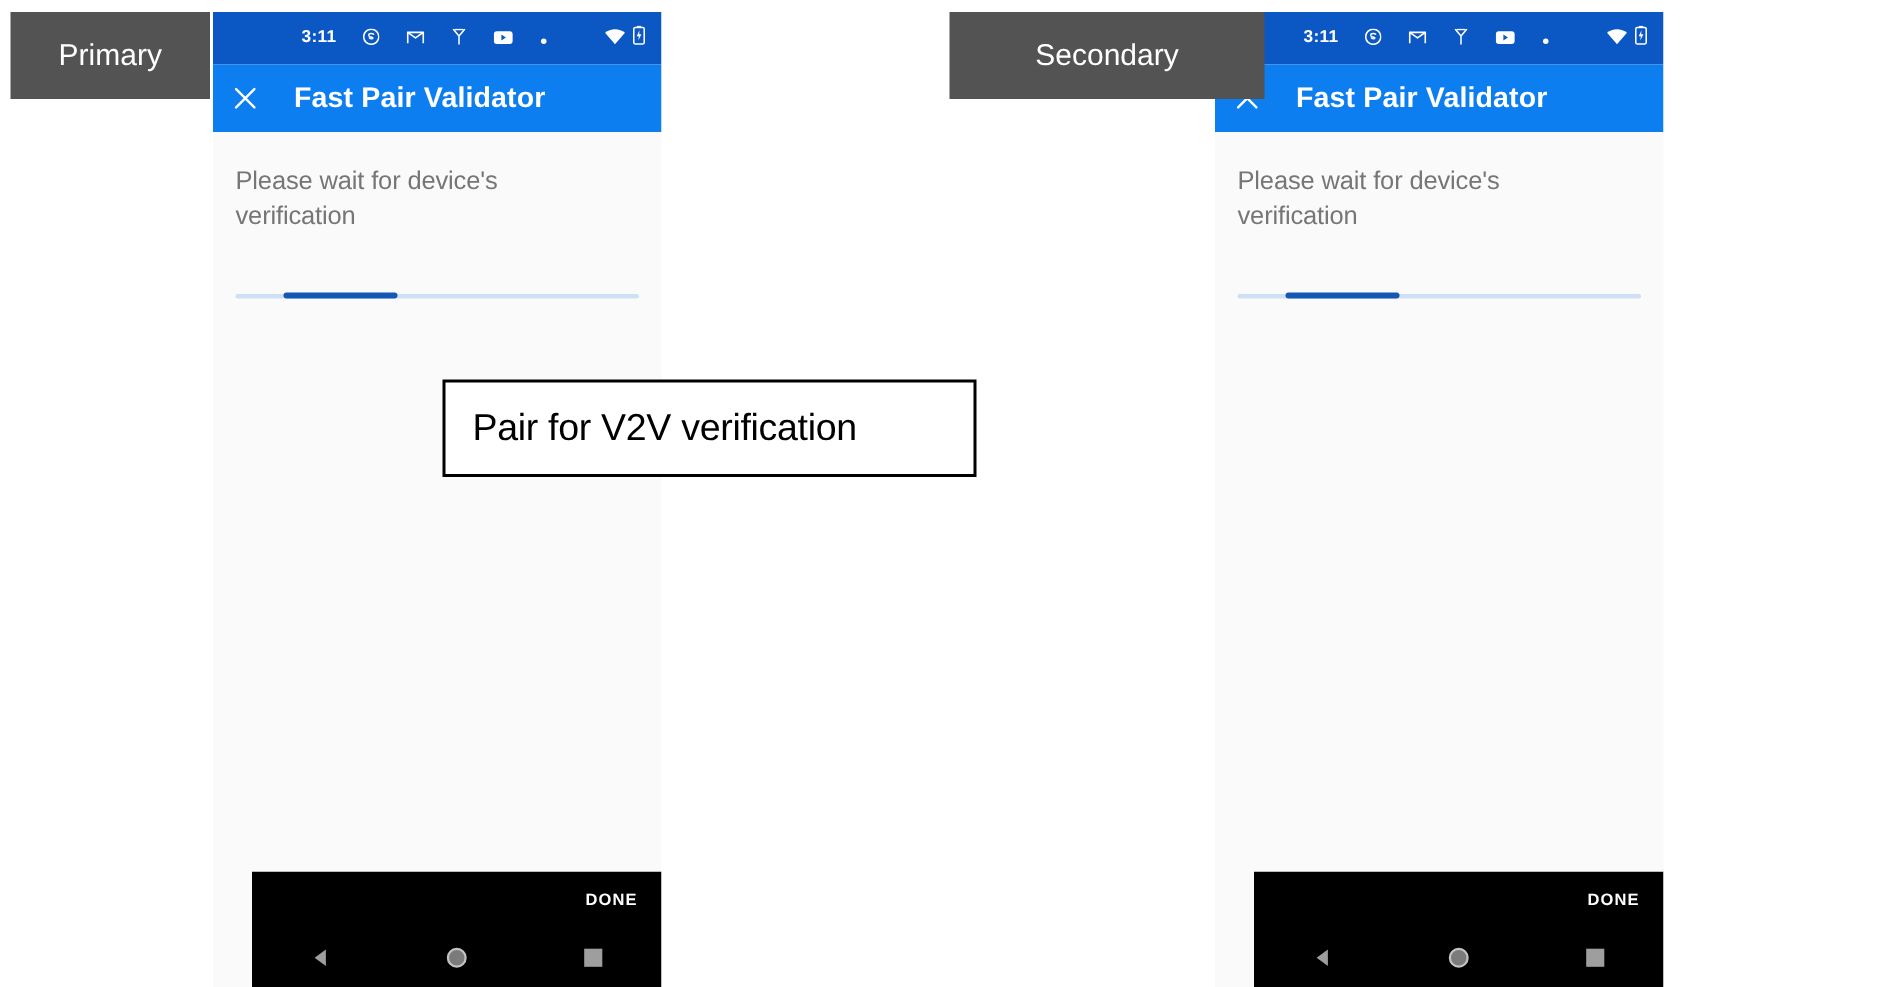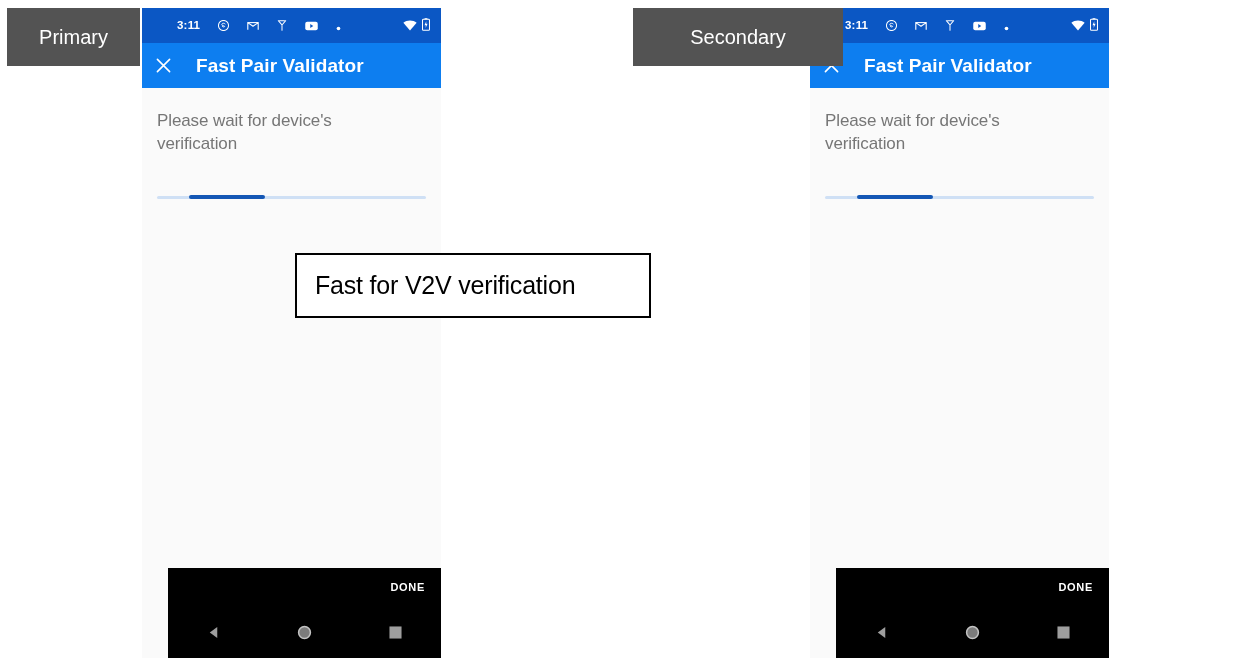--- a/index.html
+++ b/index.html
@@ -56,21 +56,21 @@
     display: flex;
     align-items: center;
     padding: 0 11px 0 0;
     box-sizing: border-box;
     flex: 0 0 auto;
   }
   .status-left {
     display: flex;
     align-items: center;
     gap: 18px;
-    padding-left: 35px;
+    padding-left: 59px;
   }
   .status-clock {
     font-size: 11.5px;
     font-weight: bold;
     letter-spacing: 0.2px;
     line-height: 1;
   }
   .status-right {
     margin-left: auto;
     display: flex;
@@ -136,21 +136,21 @@
     top: 0;
     height: 4px;
     background: #1457b5;
     border-radius: 2px;
   }
 
   
   .bottom-bar {
     flex: 0 0 auto;
     background: #000000;
-    height: 90px;
+    height: 77px;
     display: flex;
     flex-direction: column;
     margin-left: 26px;
   }
   .done-row {
     height: 38px;
     display: flex;
     align-items: center;
     justify-content: flex-end;
     padding-right: 16px;
@@ -391,14 +391,14 @@
       <div class="nav-btn">
         <svg width="13" height="13" viewBox="0 0 14 14">
             <rect x="0.5" y="0.5" width="13" height="13" fill="#9e9e9e"></rect>
           </svg>
       </div>
     </div>
   </div>
 </div>
 
 <div class="caption-box">
-  <span class="caption-text">Fast for V2V verification</span>
+  <span class="caption-text">Pair for V2V verification</span>
 </div>
 
 </body></html>

